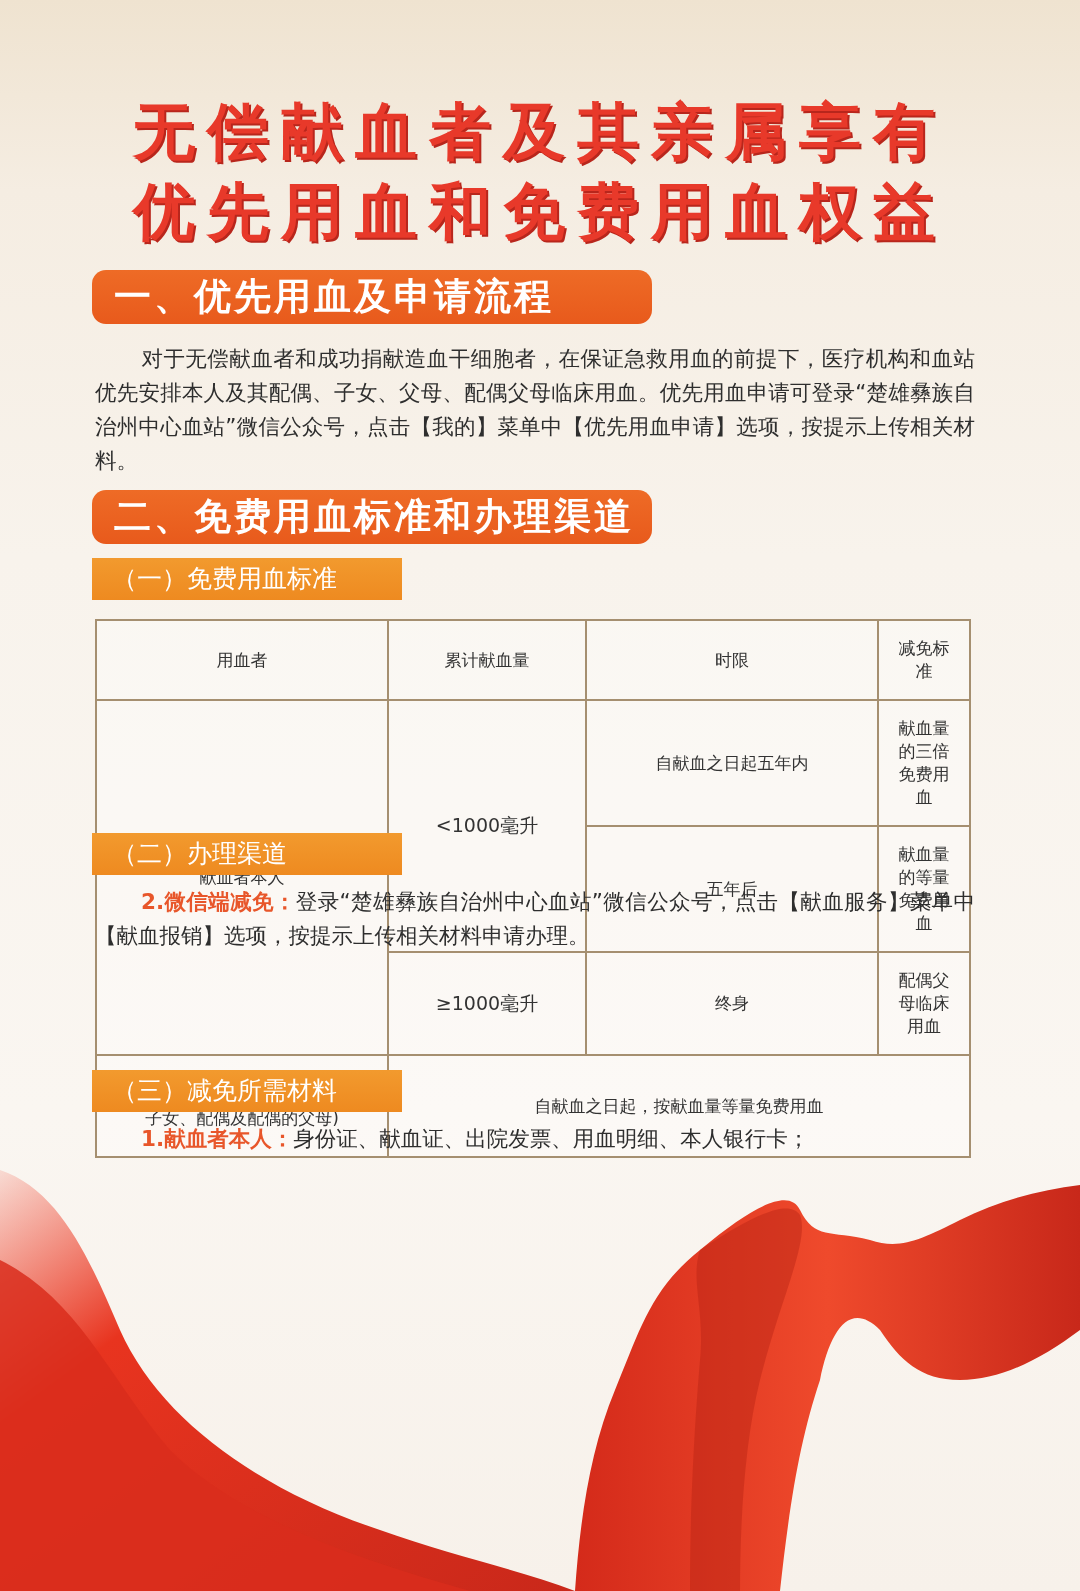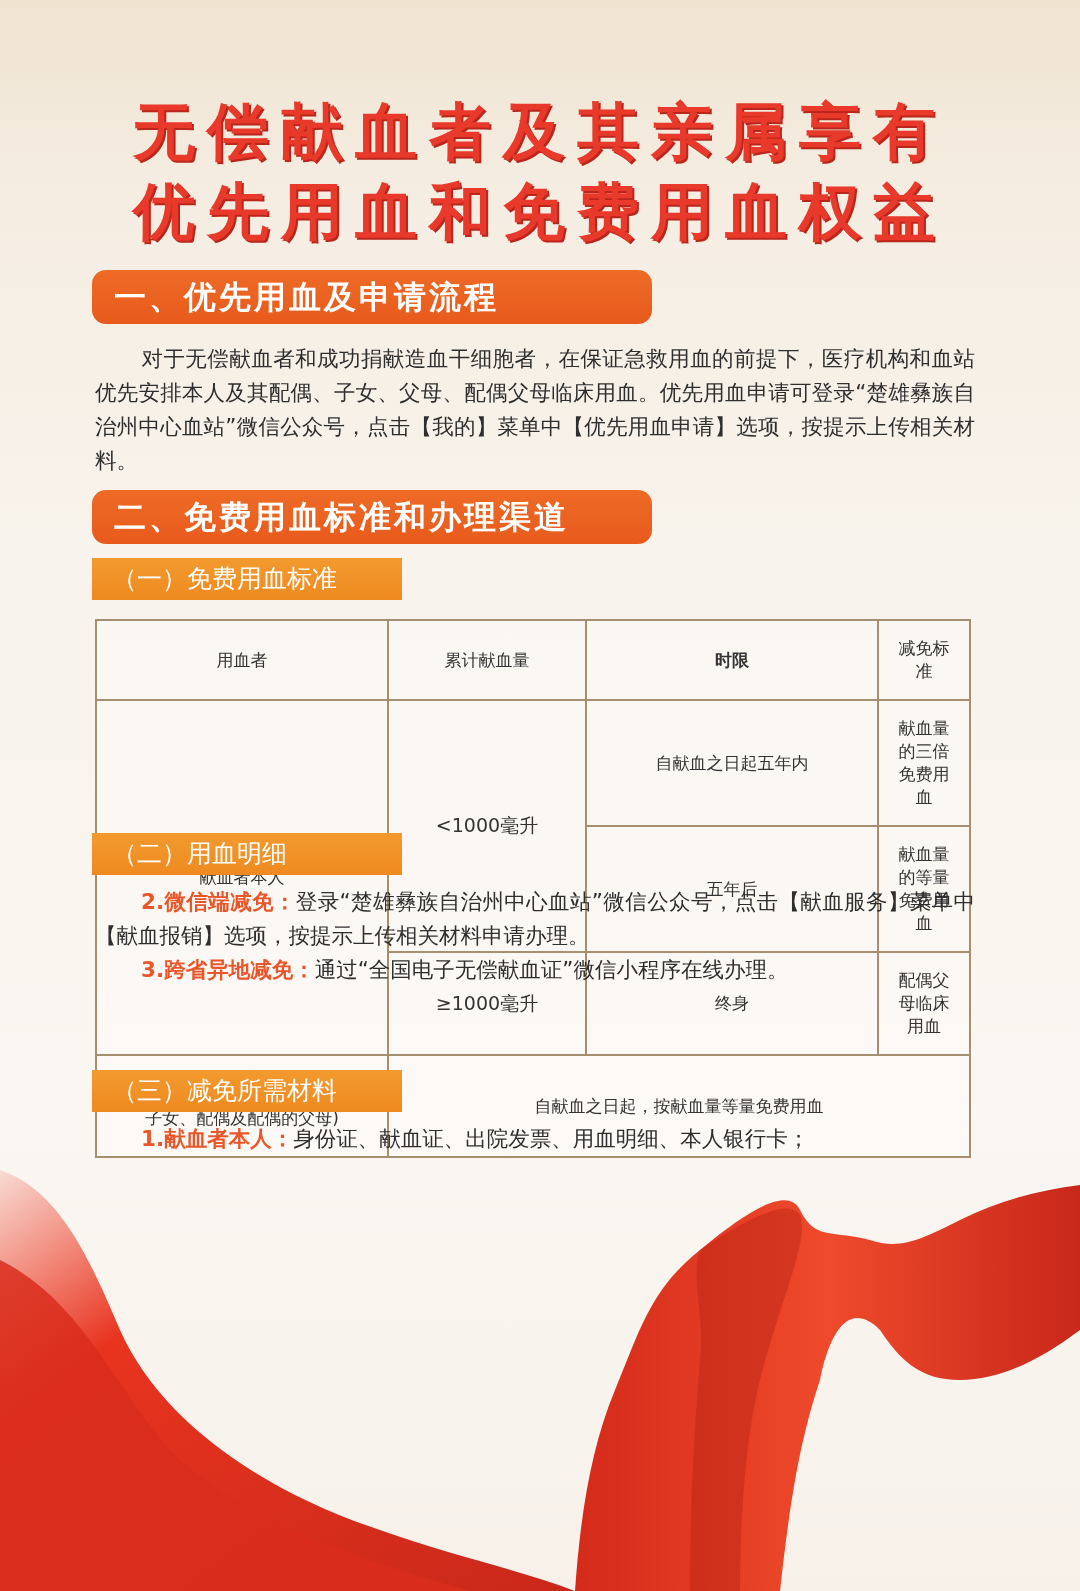--- a/index.html
+++ b/index.html
@@ -12,21 +12,21 @@
   .ribbon { position: absolute; left: 0; top: 0; width: 1080px; height: 1591px; pointer-events: none; z-index: 0; }
   .content { position: absolute; left: 0; top: 0; width: 1080px; z-index: 1; }
   .title-line {
     position: absolute; left: 0; width: 1080px; text-align: center;
     color: #e8392a; font-weight: bold; font-size: 62px; letter-spacing: 12px;
     text-shadow: 2px 2px 0 #b8261c;
   }
   .sec-bar {
     position: absolute; left: 92px; width: 560px; height: 54px; border-radius: 14px;
     background: linear-gradient(180deg, #ee6b26 0%, #e85a1c 100%);
-    color: #fff; font-weight: bold; font-size: 32px; line-height: 54px; padding-left: 22px;
+    color: #fff; font-weight: bold; font-size: 37px; line-height: 54px; padding-left: 22px;
     box-sizing: border-box; letter-spacing: 3px;
   }
   .sub-bar {
     position: absolute; left: 92px; width: 310px; height: 42px;
     background: linear-gradient(180deg, #f29a2e 0%, #ee8a20 100%);
     color: #fff; font-size: 25px; line-height: 42px; padding-left: 20px; box-sizing: border-box;
   }
   .para {
     position: absolute; left: 95px; width: 880px; font-size: 21.5px; line-height: 34px; color: #2e2e2e;
     text-align: justify;
@@ -82,21 +82,21 @@
 
   <div class="sec-bar" style="top:490px;">二、免费用血标准和办理渠道</div>
 
   <div class="sub-bar" style="top:558px;">（一）免费用血标准</div>
 
   <table class="std">
     <tbody>
         <tr>
       <th style="width:258px;">用血者</th>
       <th style="width:164px;">累计献血量</th>
-      <th style="width:258px;font-weight:bold;">时限</th>
+      <th style="width:258px;">时限</th>
       <th>减免标准</th>
     </tr>
     <tr class="r1">
       <td rowspan="3">献血者本人</td>
       <td rowspan="2" class="big">&lt;1000毫升</td>
       <td>自献血之日起五年内</td>
       <td>献血量的三倍免费用血</td>
     </tr>
     <tr class="r2">
       <td>五年后</td>
@@ -110,25 +110,24 @@
     <tr class="r4">
       <td>
         <div>献血者的亲属(父母、</div>
         <div>子女、配偶及配偶的父母)</div>
       </td>
       <td colspan="3">自献血之日起，按献血量等量免费用血</td>
     </tr>
   </tbody>
     </table>
 
-  <div class="sub-bar" style="top:833px;">（二）用血明细</div>
+  <div class="sub-bar" style="top:833px;">（二）办理渠道</div>
 
   <div class="para" style="top:885px;">
     <div><span class="indent"></span><span class="hl">2.微信端减免：</span><span>登录“楚雄彝族自治州中心血站”微信公众号，点击【献血服务】菜单中【献血报销】选项，按提示上传相关材料申请办理。</span></div>
-    <div><span class="indent"></span><span class="hl">3.跨省异地减免：</span><span>通过“全国电子无偿献血证”微信小程序在线办理。</span></div>
   </div>
 
   <div class="sub-bar" style="top:1070px;">（三）减免所需材料</div>
 
   <div class="para" style="top:1122px;">
     <div><span class="indent"></span><span class="hl">1.献血者本人：</span><span>身份证、献血证、出院发票、用血明细、本人银行卡；</span></div>
   </div>
 
 </div>
 

